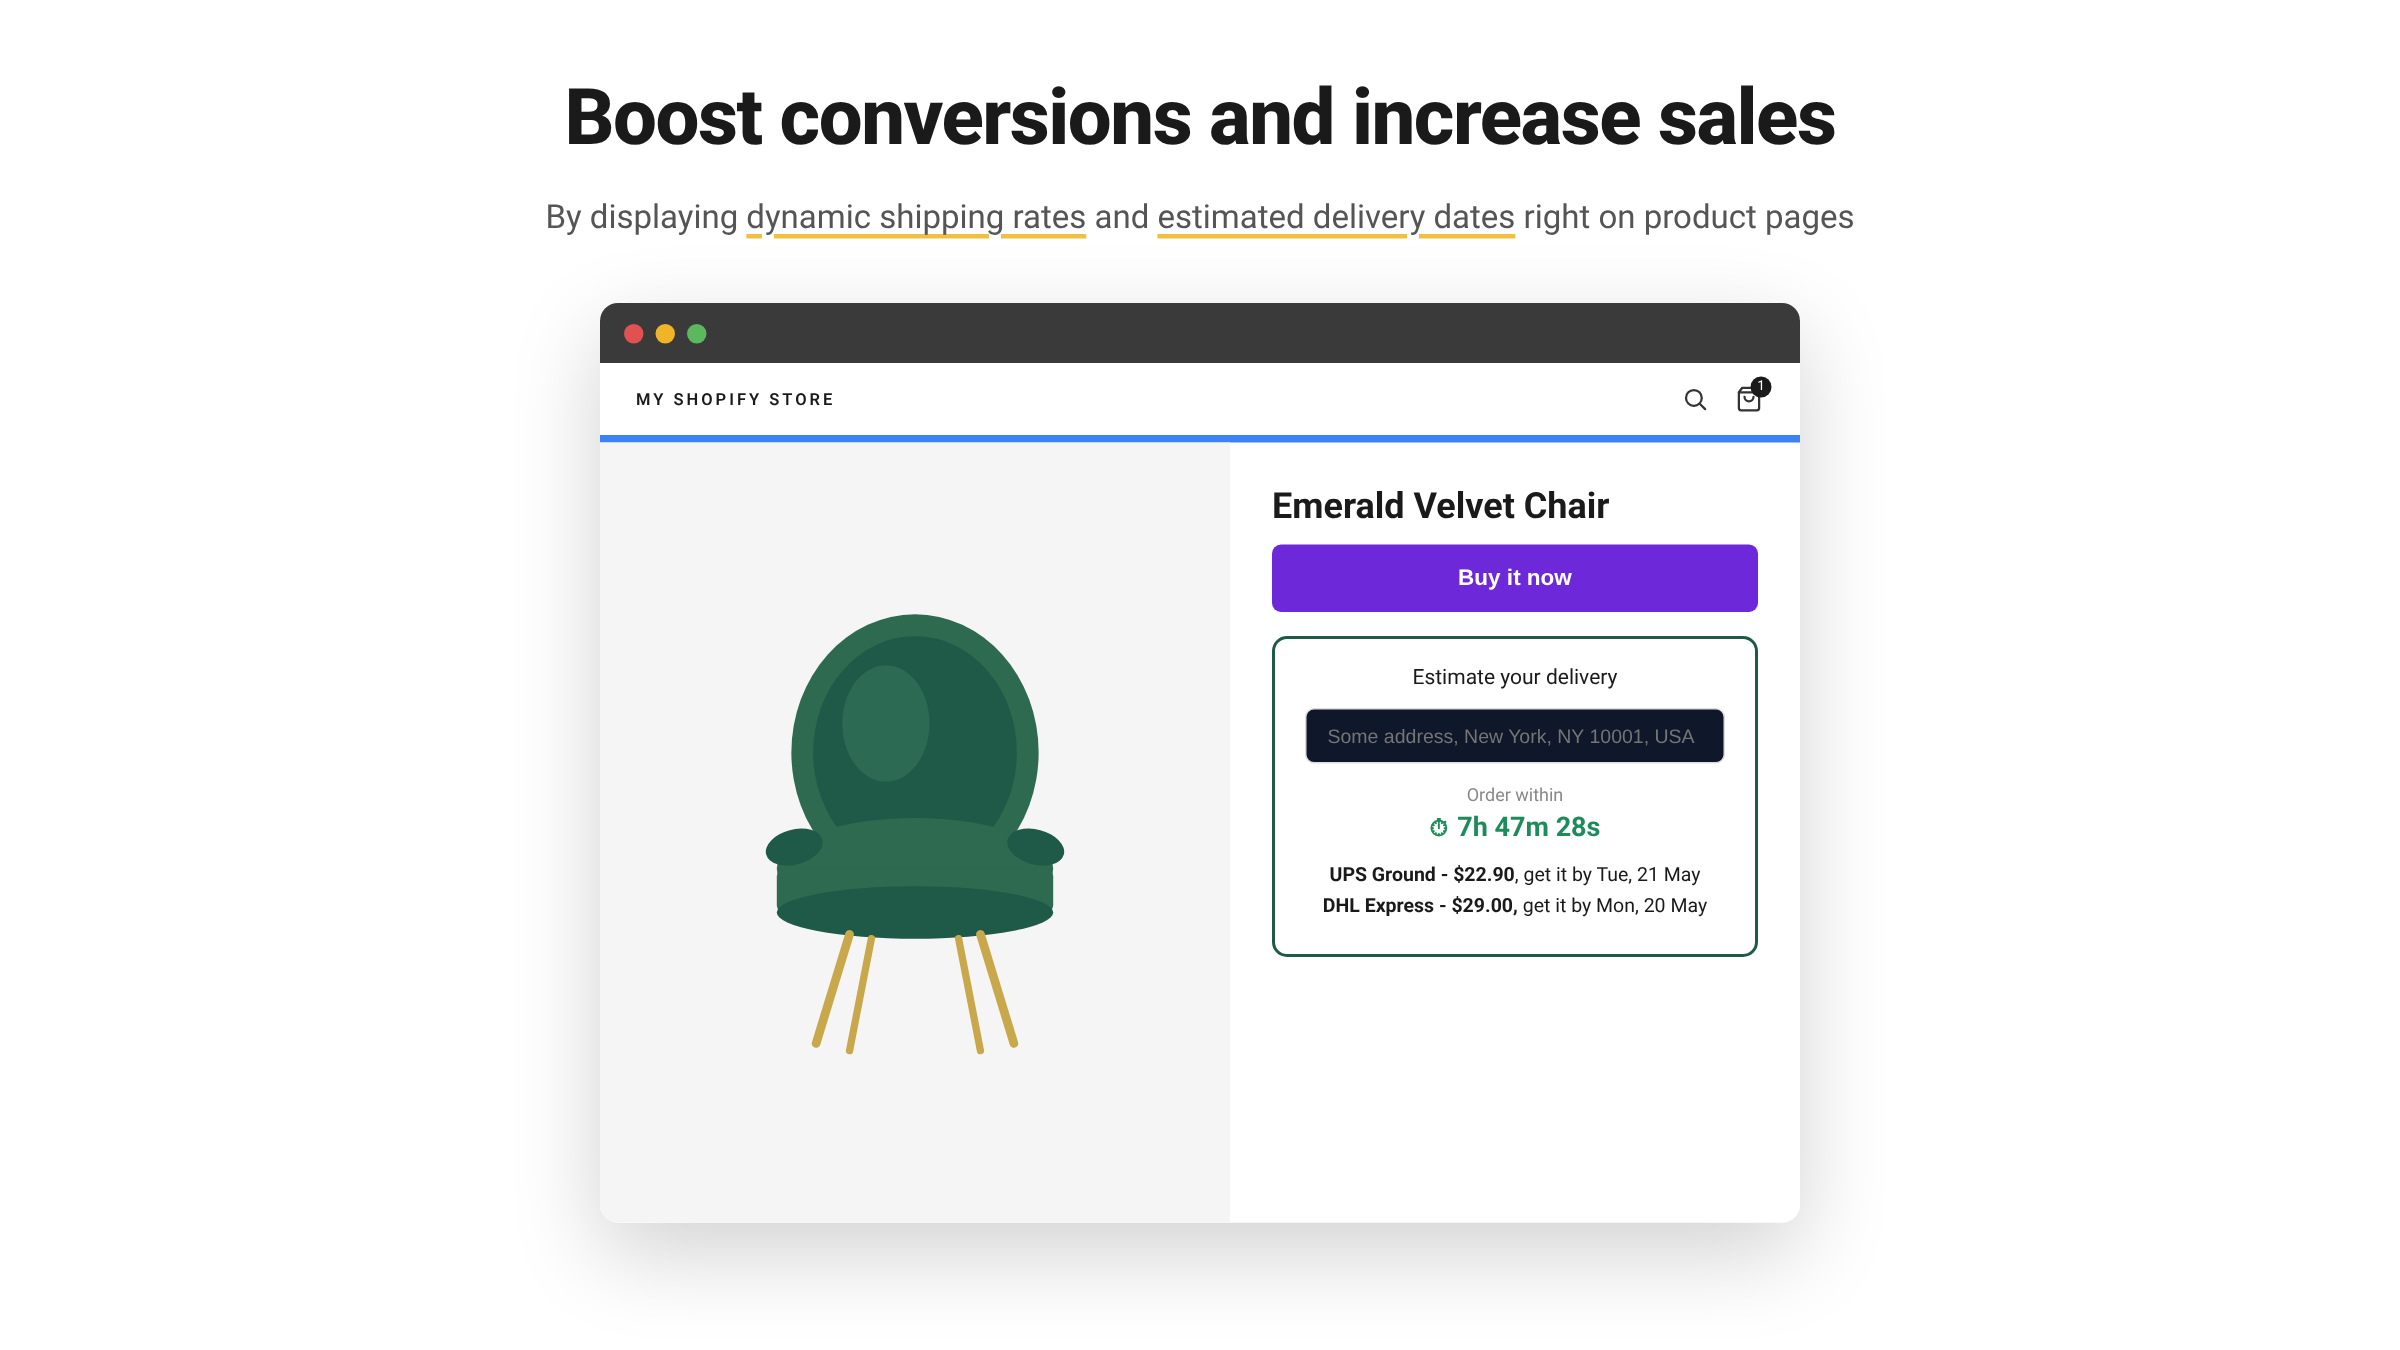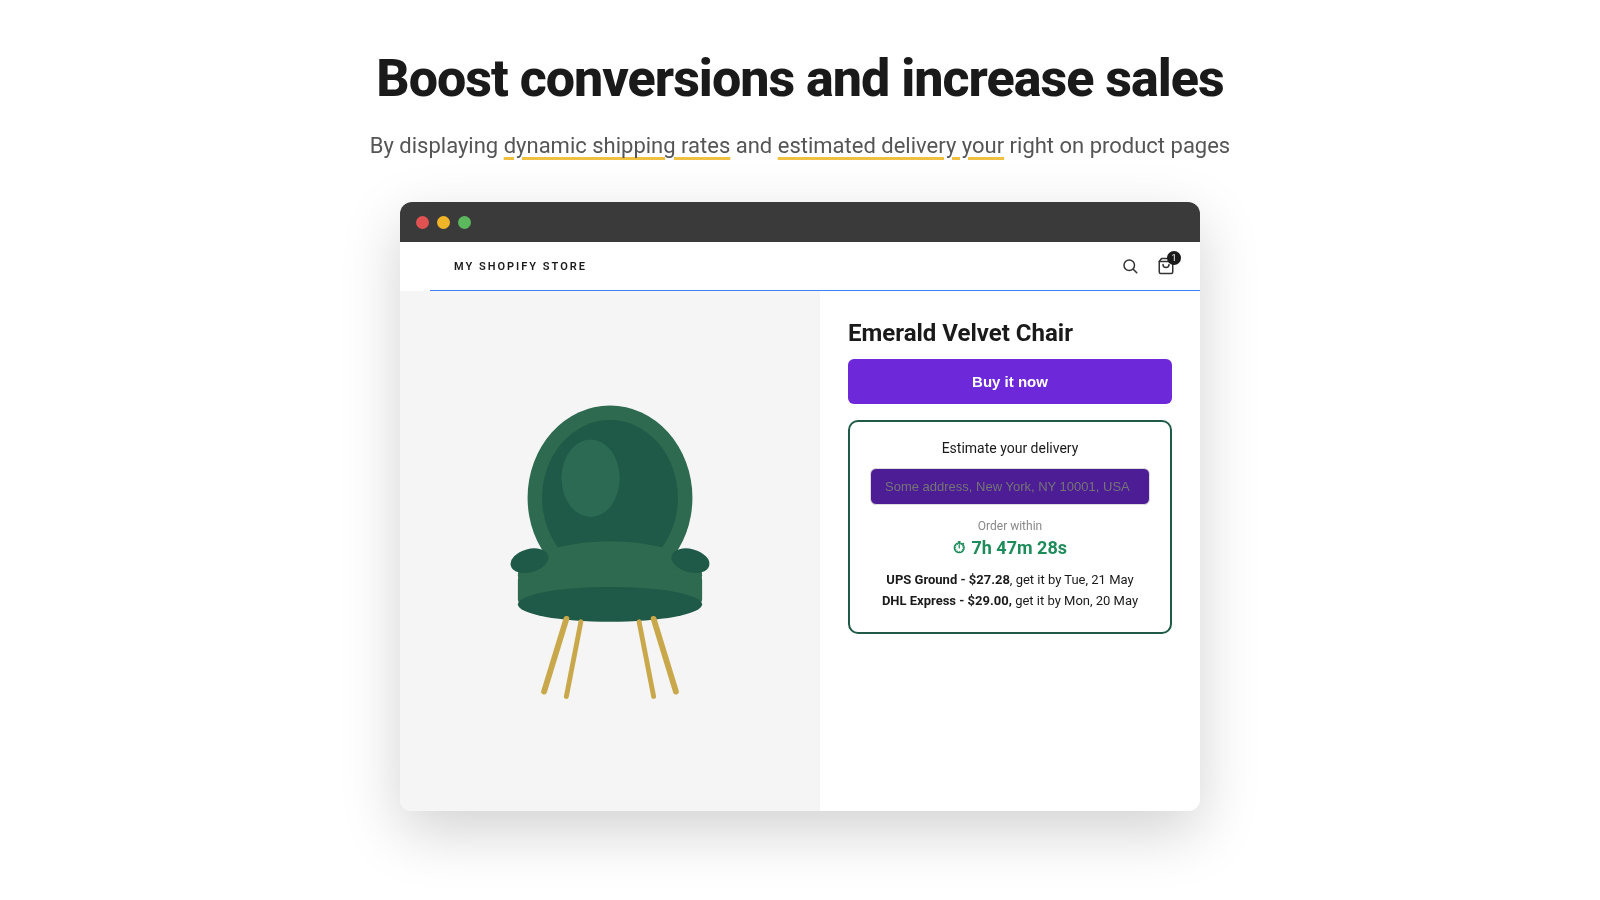--- a/index.html
+++ b/index.html
@@ -72,22 +72,21 @@
       border-radius: 0 0 12px 12px;
       overflow: hidden;
     }
 
     
     .store-nav {
       display: flex;
       justify-content: space-between;
       align-items: center;
       padding: 14px 24px;
-      border-bottom: 1px solid #3b82f6;
-      margin-left: 30px;
+      border-bottom: 5px solid #3b82f6;
     }
 
     .store-logo {
       font-size: 11px;
       font-weight: 600;
       letter-spacing: 2px;
       color: #1a1a1a;
     }
 
     .store-nav-icons {
@@ -210,21 +209,21 @@
     }
 
     .delivery-address-input {
       width: 100%;
       border: 1px solid #ddd;
       border-radius: 6px;
       padding: 10px 14px;
       font-size: 13px;
       color: #888;
       margin-bottom: 14px;
-      background: #4c1d95;
+      background: #0f172a;
     }
 
     .order-within-label {
       text-align: center;
       font-size: 12px;
       color: #888;
       margin-bottom: 4px;
     }
 
     .countdown {
@@ -256,21 +255,21 @@
     .shipping-option strong {
       font-weight: 700;
     }
   </style>
 </head>
 <body>
 
 <h1 class="headline">Boost conversions and increase sales</h1>
 
 <p class="subheadline">
-  <span>By displaying </span><span class="underline-yellow">dynamic shipping rates</span><span> and </span><span class="underline-yellow">estimated delivery your</span><span> right on product pages</span>
+  <span>By displaying </span><span class="underline-yellow">dynamic shipping rates</span><span> and </span><span class="underline-yellow">estimated delivery dates</span><span> right on product pages</span>
 </p>
 
 <div class="browser-window">
 
   <div class="browser-titlebar">
     <div class="browser-dot dot-red"></div>
     <div class="browser-dot dot-yellow"></div>
     <div class="browser-dot dot-green"></div>
   </div>
 
@@ -334,21 +333,21 @@
           <input class="delivery-address-input" type="text" readonly="" placeholder="Some address, New York, NY 10001, USA" style="">
 
           <div class="order-within-label">Order within</div>
 
           <div class="countdown">
             <span class="clock-icon">⏱</span>
             <span>7h 47m 28s</span>
           </div>
 
           <div class="shipping-option">
-            <strong>UPS Ground - $27.28</strong>, <span>get it by Tue, 21 May</span>
+            <strong>UPS Ground - $22.90</strong>, <span>get it by Tue, 21 May</span>
           </div>
           <div class="shipping-option">
             <strong>DHL Express - $29.00,</strong> <span>get it by Mon, 20 May</span>
           </div>
         </div>
 
       </div>
     </div>
 
   </div>

